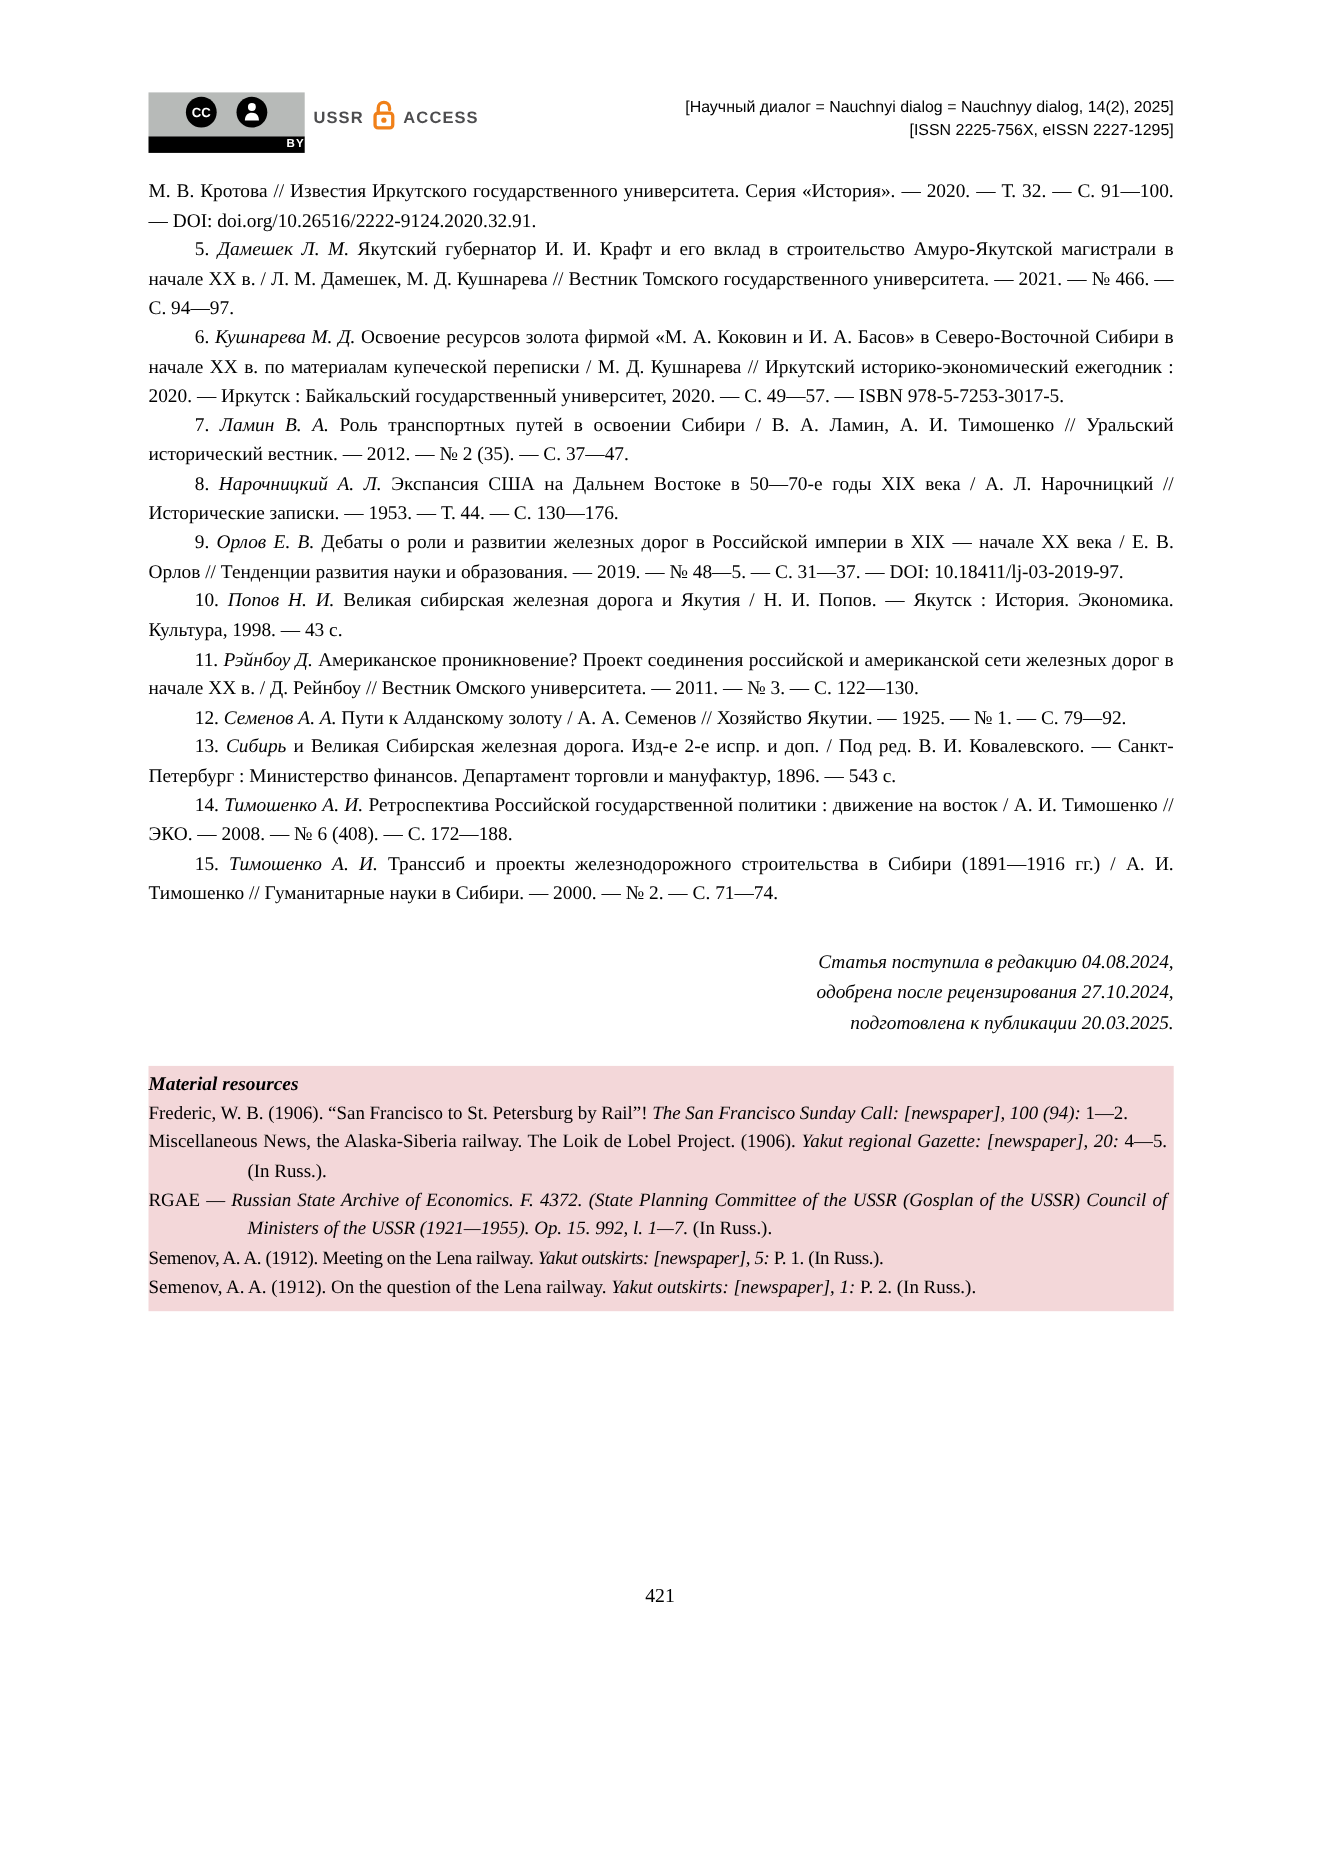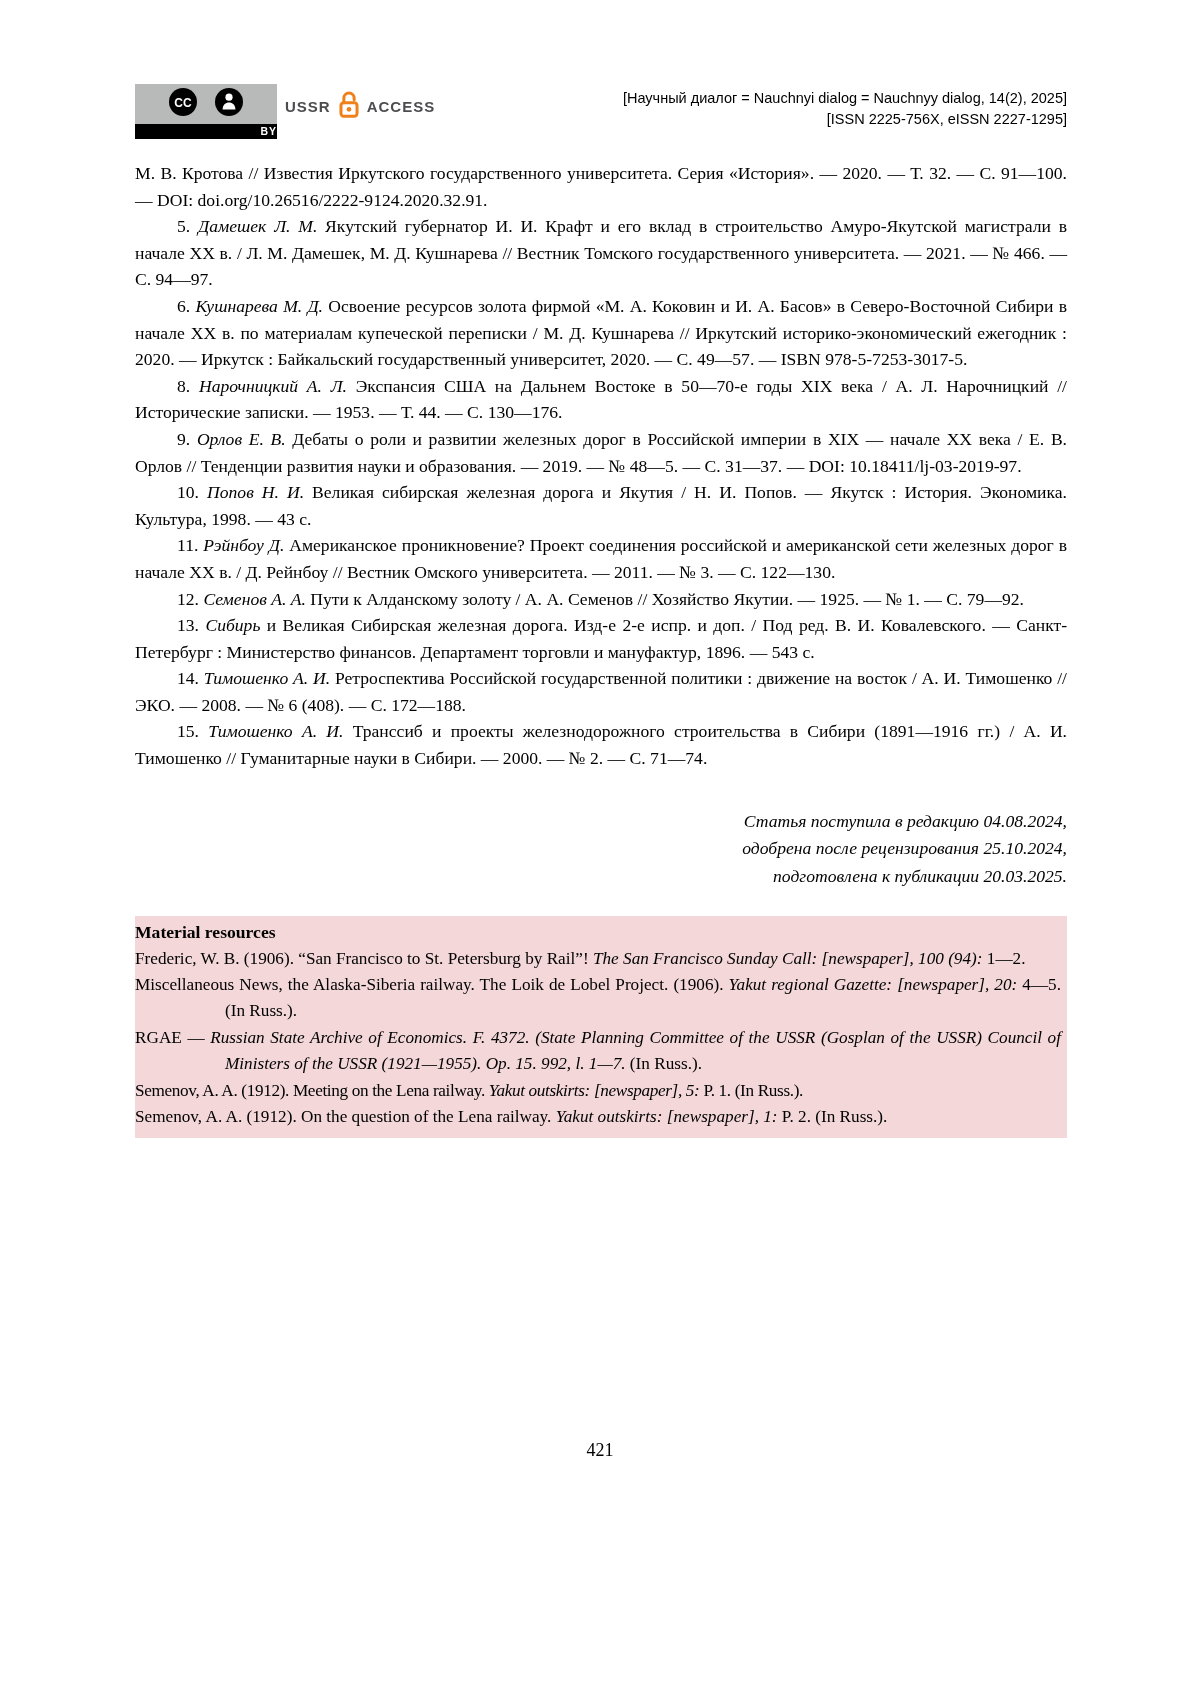--- a/index.html
+++ b/index.html
@@ -26,21 +26,21 @@
 
   
   .content { position:absolute; top:160px; left:135px; width:932px; }
   .ref { font-size:17.6px; line-height:26.6px; text-align:justify; }
   .ref.indent { text-indent:42px; }
   .author { font-style:italic; }
 
   .dates { margin-top:36px; text-align:right; font-style:italic; font-size:17.6px; line-height:27.5px; }
 
   .materials { margin-top:26px; background:var(--highlight-pink, #f3d7d9); padding:3px 6px 8px 0; }
-  .materials h2 { font-size:17.6px; line-height:26.4px; font-weight:bold; }
+  .materials h2 { font-size:17.6px; line-height:26.4px; font-weight:bold;font-style:italic; }
   .entry { font-size:17.2px; line-height:26.4px; text-align:justify; padding-left:90px; text-indent:-90px; }
   .entry.tight { letter-spacing:-0.35px; }
   .it { font-style:italic; }
 
   .pageno { position:absolute; top:1440px; left:0; width:1200px; text-align:center; font-size:18px; }
 </style>
 </head>
 <body>
 
 <div class="header">
@@ -81,32 +81,33 @@
     <div>[ISSN 2225-756X, eISSN 2227-1295]</div>
   </div>
 
 </div>
 
 <div class="content">
 
   <p class="ref"><span></span><span class="author"></span><span>М. В. Кротова // Известия Иркутского государственного университета. Серия «История». — 2020. — Т. 32. — С. 91—100. — DOI: doi.org/10.26516/2222-9124.2020.32.91.</span></p>
   <p class="ref indent"><span>5. </span><span class="author">Дамешек Л. М. </span><span>Якутский губернатор И. И. Крафт и его вклад в строительство Амуро-Якутской магистрали в начале XX в. / Л. М. Дамешек, М. Д. Кушнарева // Вестник Томского государственного университета. — 2021. — № 466. — С. 94—97.</span></p>
   <p class="ref indent"><span>6. </span><span class="author">Кушнарева М. Д. </span><span>Освоение ресурсов золота фирмой «М. А. Коковин и И. А. Басов» в Северо-Восточной Сибири в начале XX в. по материалам купеческой переписки / М. Д. Кушнарева // Иркутский историко-экономический ежегодник : 2020. — Иркутск : Байкальский государственный университет, 2020. — С. 49—57. — ISBN 978-5-7253-3017-5.</span></p>
+  <p class="ref indent"><span>7. </span><span class="author">Ламин В. А. </span><span>Роль транспортных путей в освоении Сибири / В. А. Ламин, А. И. Тимошенко // Уральский исторический вестник. — 2012. — № 2 (35). — С. 37—47.</span></p>
   <p class="ref indent"><span>8. </span><span class="author">Нарочницкий А. Л. </span><span>Экспансия США на Дальнем Востоке в 50—70-е годы XIX века / А. Л. Нарочницкий // Исторические записки. — 1953. — Т. 44. — С. 130—176.</span></p>
   <p class="ref indent"><span>9. </span><span class="author">Орлов Е. В. </span><span>Дебаты о роли и развитии железных дорог в Российской империи в XIX — начале XX века / Е. В. Орлов // Тенденции развития науки и образования. — 2019. — № 48—5. — С. 31—37. — DOI: 10.18411/lj-03-2019-97.</span></p>
   <p class="ref indent"><span>10. </span><span class="author">Попов Н. И. </span><span>Великая сибирская железная дорога и Якутия / Н. И. Попов. — Якутск : История. Экономика. Культура, 1998. — 43 с.</span></p>
   <p class="ref indent"><span>11. </span><span class="author">Рэйнбоу Д. </span><span>Американское проникновение? Проект соединения российской и американской сети железных дорог в начале XX в. / Д. Рейнбоу // Вестник Омского университета. — 2011. — № 3. — С. 122—130.</span></p>
   <p class="ref indent"><span>12. </span><span class="author">Семенов А. А. </span><span>Пути к Алданскому золоту / А. А. Семенов // Хозяйство Якутии. — 1925. — № 1. — С. 79—92.</span></p>
   <p class="ref indent"><span>13. </span><span class="author">Сибирь </span><span>и Великая Сибирская железная дорога. Изд-е 2-е испр. и доп. / Под ред. В. И. Ковалевского. — Санкт-Петербург : Министерство финансов. Департамент торговли и мануфактур, 1896. — 543 с.</span></p>
   <p class="ref indent"><span>14. </span><span class="author">Тимошенко А. И. </span><span>Ретроспектива Российской государственной политики : движение на восток / А. И. Тимошенко // ЭКО. — 2008. — № 6 (408). — С. 172—188.</span></p>
   <p class="ref indent"><span>15. </span><span class="author">Тимошенко А. И. </span><span>Транссиб и проекты железнодорожного строительства в Сибири (1891—1916 гг.) / А. И. Тимошенко // Гуманитарные науки в Сибири. — 2000. — № 2. — С. 71—74.</span></p>
 
   <div class="dates">
     <div>Статья поступила в редакцию 04.08.2024,</div>
-    <div>одобрена после рецензирования 25.10.2024,</div>
+    <div>одобрена после рецензирования 27.10.2024,</div>
     <div>подготовлена к публикации 20.03.2025.</div>
   </div>
 
   <div class="materials">
     <h2>Material resources</h2>
     <p class="entry"><span>Frederic, W. B. (1906). “San Francisco to St. Petersburg by Rail”! </span><span class="it">The San Francisco Sunday Call: [newspaper], 100 (94):</span><span> 1—2.</span></p>
     <p class="entry"><span>Miscellaneous News, the Alaska-Siberia railway. The Loik de Lobel Project. (1906). </span><span class="it">Yakut regional Gazette: [newspaper], 20:</span><span> 4—5. (In Russ.).</span></p>
     <p class="entry"><span>RGAE — </span><span class="it">Russian State Archive of Economics. F. 4372. (State Planning Committee of the USSR (Gosplan of the USSR) Council of Ministers of the USSR (1921—1955). Op. 15. 992, l. 1—7.</span><span> (In Russ.).</span></p>
     <p class="entry tight"><span>Semenov, A. A. (1912). Meeting on the Lena railway. </span><span class="it">Yakut outskirts: [newspaper], 5:</span><span> P. 1. (In Russ.).</span></p>
     <p class="entry"><span>Semenov, A. A. (1912). On the question of the Lena railway. </span><span class="it">Yakut outskirts: [newspaper], 1:</span><span> P. 2. (In Russ.).</span></p>

